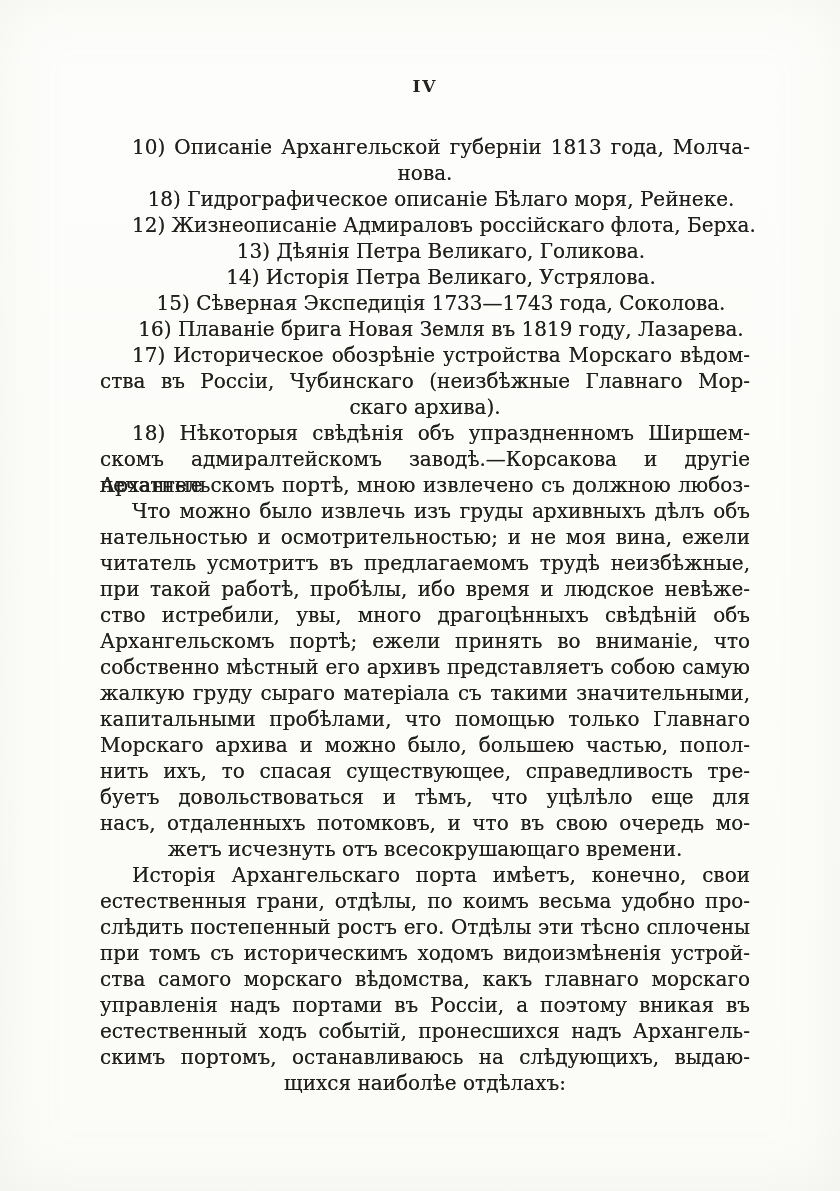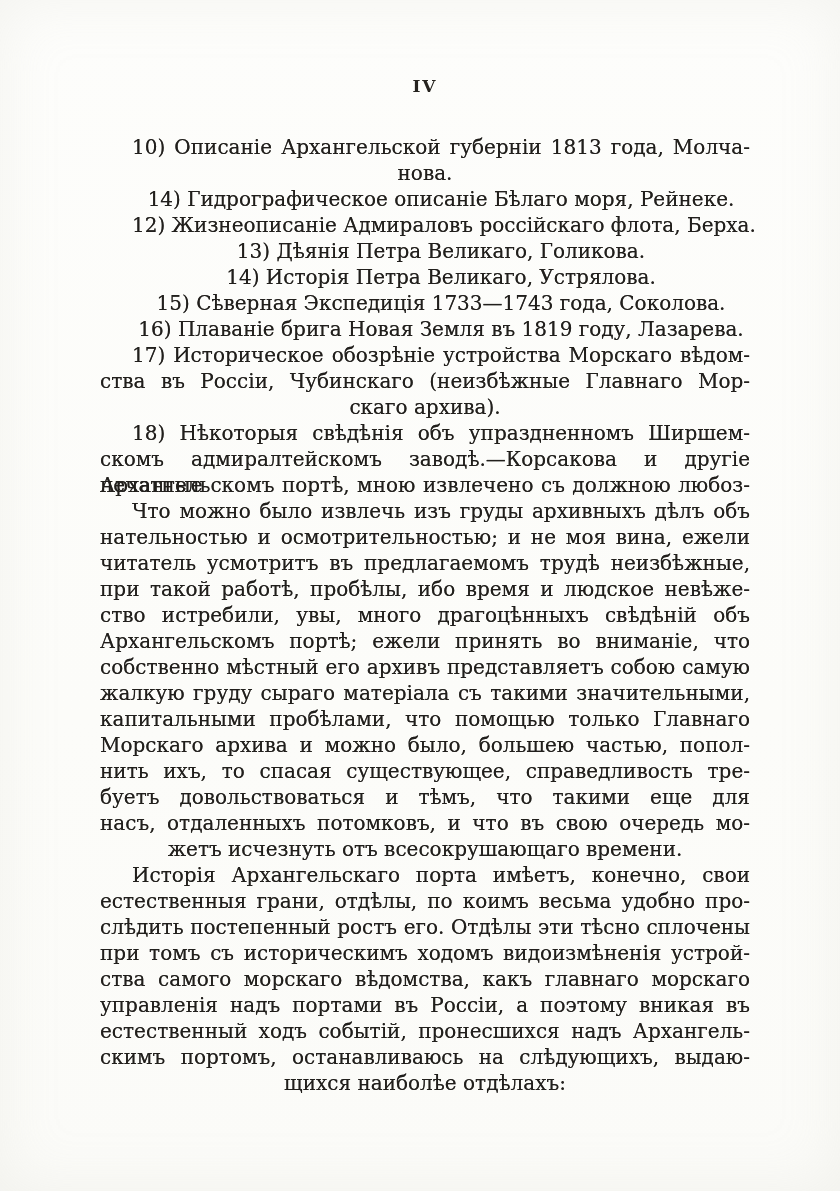--- a/index.html
+++ b/index.html
@@ -63,21 +63,21 @@
   }
 </style>
 </head>
 <body>
 
 <div class="page">
   <div class="folio">IV</div>
   <div class="textblock">
     <div class="ln ind j">10) Описаніе Архангельской губерніи 1813 года, Молча-</div>
     <div class="ln">нова.</div>
-    <div class="ln ind">14) Гидрографическое описаніе Бѣлаго моря, Рейнеке.</div>
+    <div class="ln ind">18) Гидрографическое описаніе Бѣлаго моря, Рейнеке.</div>
     <div class="ln ind">12) Жизнеописаніе Адмираловъ россійскаго флота, Берха.</div>
     <div class="ln ind">13) Дѣянія Петра Великаго, Голикова.</div>
     <div class="ln ind">14) Исторія Петра Великаго, Устрялова.</div>
     <div class="ln ind">15) Сѣверная Экспедиція 1733—1743 года, Соколова.</div>
     <div class="ln ind">16) Плаваніе брига Новая Земля въ 1819 году, Лазарева.</div>
     <div class="ln ind j">17) Историческое обозрѣніе устройства Морскаго вѣдом-</div>
     <div class="ln j">ства въ Россіи, Чубинскаго (неизбѣжные Главнаго Мор-</div>
     <div class="ln">скаго архива).</div>
     <div class="ln ind j">18) Нѣкоторыя свѣдѣнія объ упраздненномъ Ширшем-</div>
     <div class="ln j">скомъ адмиралтейскомъ заводѣ.—Корсакова и другіе печатные</div>
@@ -86,21 +86,21 @@
     <div class="ln j">нательностью и осмотрительностью; и не моя вина, ежели</div>
     <div class="ln j">читатель усмотритъ въ предлагаемомъ трудѣ неизбѣжные,</div>
     <div class="ln j">при такой работѣ, пробѣлы, ибо время и людское невѣже-</div>
     <div class="ln j">ство истребили, увы, много драгоцѣнныхъ свѣдѣній объ</div>
     <div class="ln j">Архангельскомъ портѣ; ежели принять во вниманіе, что</div>
     <div class="ln j">собственно мѣстный его архивъ представляетъ собою самую</div>
     <div class="ln j">жалкую груду сыраго матеріала съ такими значительными,</div>
     <div class="ln j">капитальными пробѣлами, что помощью только Главнаго</div>
     <div class="ln j">Морскаго архива и можно было, большею частью, попол-</div>
     <div class="ln j">нить ихъ, то спасая существующее, справедливость тре-</div>
-    <div class="ln j">буетъ довольствоваться и тѣмъ, что такими еще для</div>
+    <div class="ln j">буетъ довольствоваться и тѣмъ, что уцѣлѣло еще для</div>
     <div class="ln j">насъ, отдаленныхъ потомковъ, и что въ свою очередь мо-</div>
     <div class="ln">жетъ исчезнуть отъ всесокрушающаго времени.</div>
     <div class="ln ind j">Исторія Архангельскаго порта имѣетъ, конечно, свои</div>
     <div class="ln j">естественныя грани, отдѣлы, по коимъ весьма удобно про-</div>
     <div class="ln j">слѣдить постепенный ростъ его. Отдѣлы эти тѣсно сплочены</div>
     <div class="ln j">при томъ съ историческимъ ходомъ видоизмѣненія устрой-</div>
     <div class="ln j">ства самого морскаго вѣдомства, какъ главнаго морскаго</div>
     <div class="ln j">управленія надъ портами въ Россіи, а поэтому вникая въ</div>
     <div class="ln j">естественный ходъ событій, пронесшихся надъ Архангель-</div>
     <div class="ln j">скимъ портомъ, останавливаюсь на слѣдующихъ, выдаю-</div>

